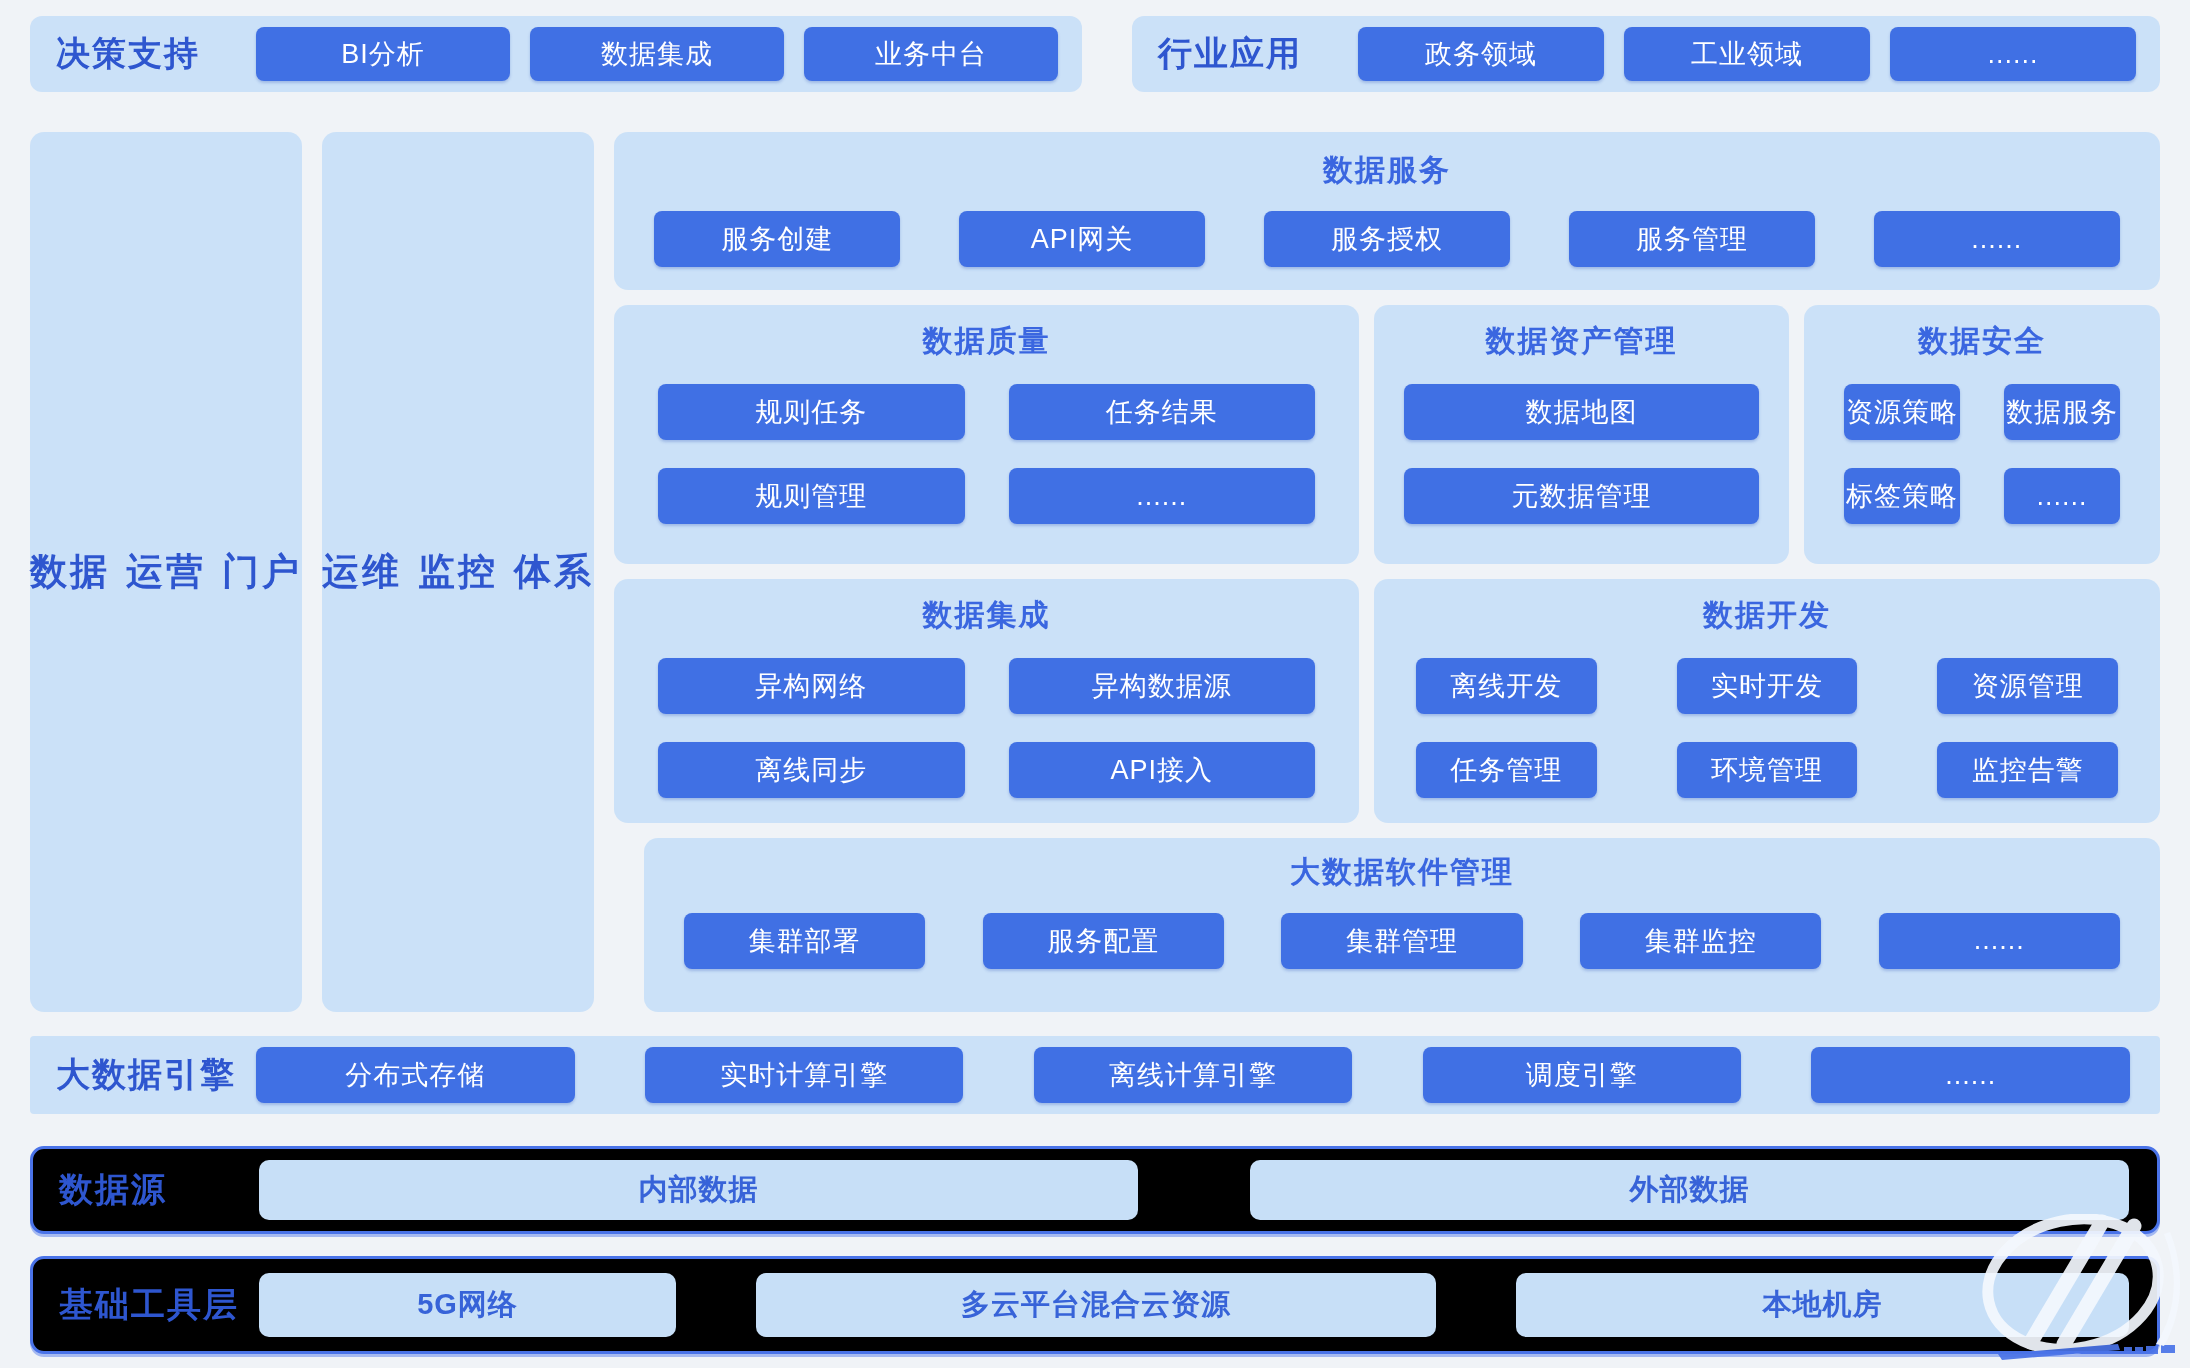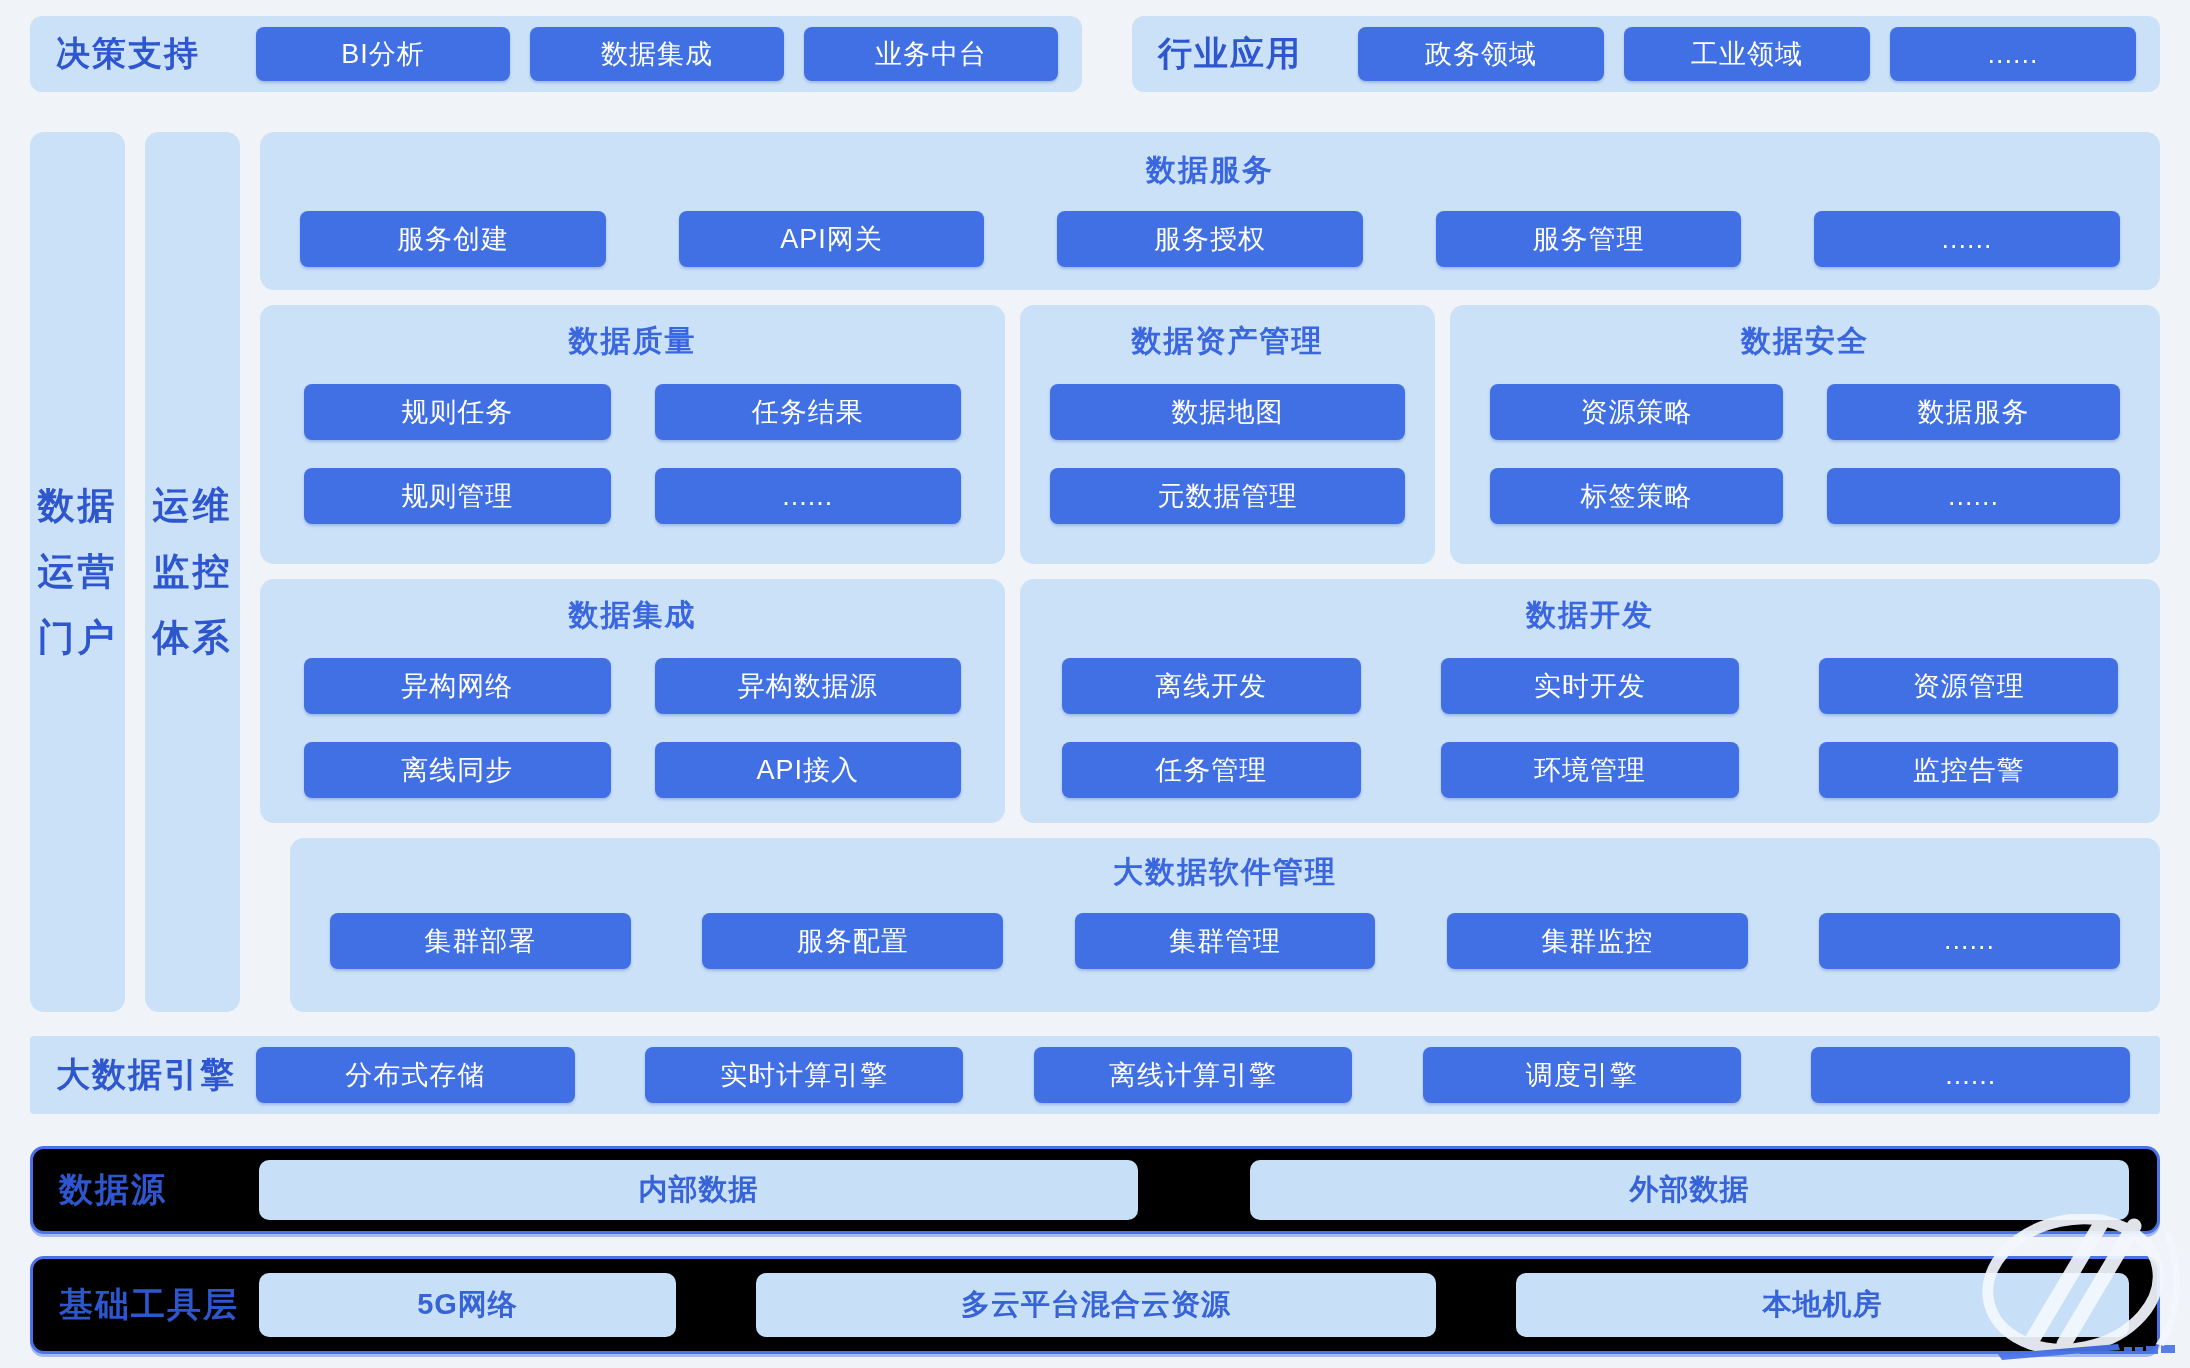--- a/index.html
+++ b/index.html
@@ -15,21 +15,21 @@
   .top-panel.decision { width: 1052px; }
   .top-panel.industry { flex: 1; }
   .top-btns { flex: 1; display: flex; gap: 20px; height: 54px; }
   .top-btns .btn { flex: 1; }
 
   
   .btn { background: #4070e4; color: #ffffff; border-radius: 8px; display: flex; align-items: center; justify-content: center; font-size: 27px; box-shadow: 0 2px 3px rgba(43,82,182,0.28); letter-spacing: 1px; }
 
   
   .middle { display: flex; gap: 20px; height: 880px; margin-bottom: 24px; }
-  .vcol { flex: 0 0 95px; background: #cbe1f8; border-radius: 14px; display: flex; flex-direction: column; align-items: center; justify-content: center; gap: 16px; }
+  .vcol { flex: 0 0 95px; background: #cbe1f8; border-radius: 14px; display: flex; flex-direction: row; align-items: center; justify-content: center; gap: 16px; }
   .vcol span { font-size: 37px; font-weight: bold; color: #2e56cf; letter-spacing: 3px; white-space: nowrap; }
   .main { flex: 1; display: flex; flex-direction: column; gap: 15px; }
 
   .section { background: #cbe1f8; border-radius: 14px; }
   .sec-title { text-align: center; font-size: 30px; font-weight: bold; color: #3a66e0; letter-spacing: 2px; }
 
   .service, .software { padding: 18px 40px 0 40px; }
   .service { height: 163px; }
   .software { height: 180px; padding-top: 14px; margin-left: 30px; }
   .five-btns { margin-top: 20px; display: flex; justify-content: space-between; }

